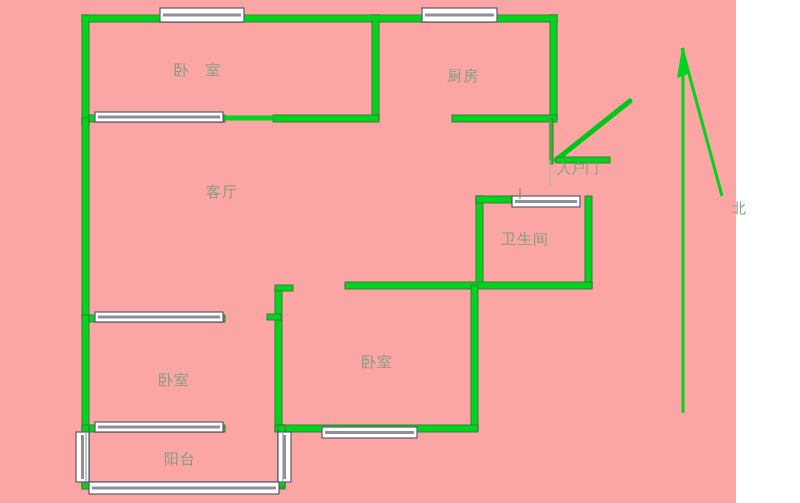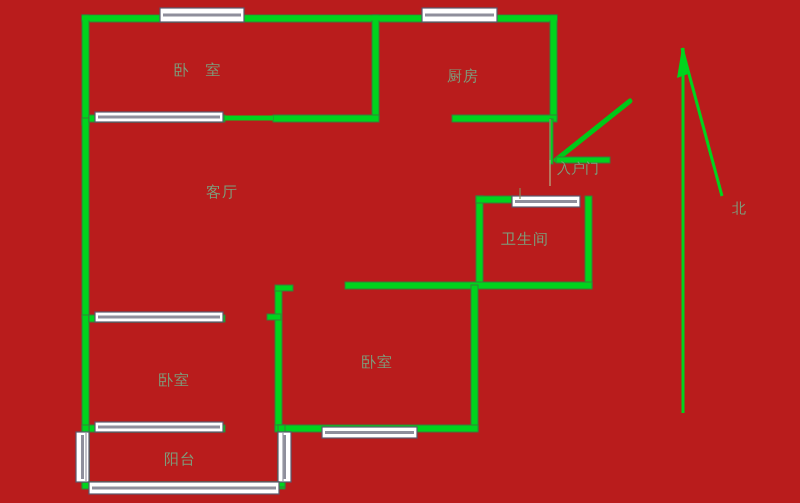--- a/index.html
+++ b/index.html
@@ -9,23 +9,23 @@
   }
   body {
     width: 800px;
     height: 503px;
     font-family: "DejaVu Sans", "Liberation Sans", sans-serif;
     overflow: hidden;
     position: relative;
   }
   #floorplan-root {
     position: relative;
-    width: 800px;
+    width: 736px;
     height: 503px;
-    background: #b91c1c;
+    background: #fca5a5;
   }
   #plan-svg {
     position: absolute;
     left: 0;
     top: 0;
     width: 800px;
     height: 503px;
     display: block;
   }
   .room-label {

